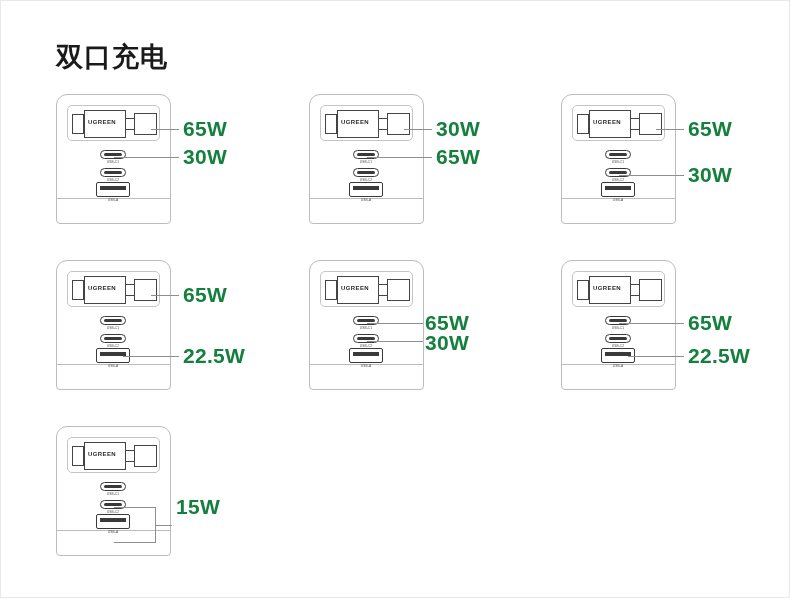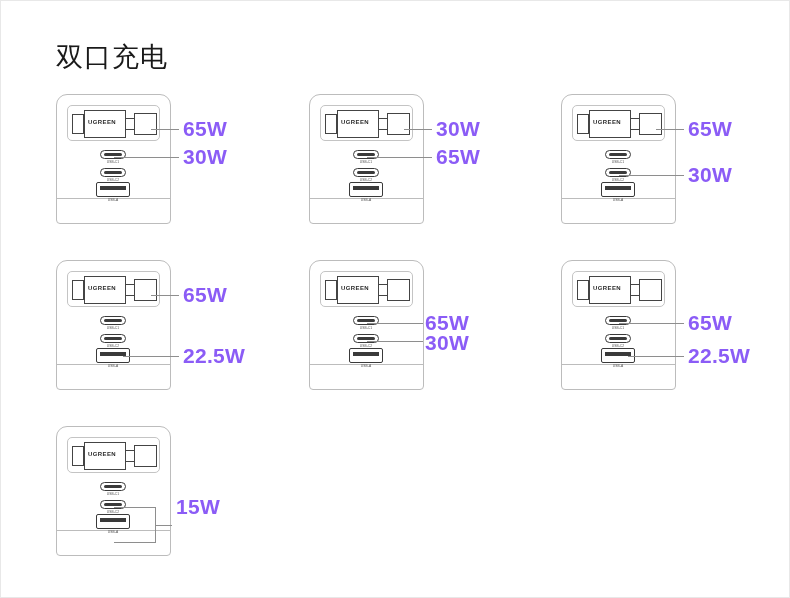--- a/index.html
+++ b/index.html
@@ -9,21 +9,21 @@
     font-family:"Liberation Sans","DejaVu Sans",sans-serif;
     position:relative;
     overflow:hidden;
     border:1px solid #e8e8e8;
     box-sizing:border-box;
   }
   .page-title{
     position:absolute;
     left:55px;top:38px;
     font-size:27px;
-    font-weight:normal;
+    font-weight:bold;
     color:#1a1a1a;
     letter-spacing:1px;
     white-space:nowrap;
   }
   
   .unit{
     position:absolute;
     width:115px;height:130px;
   }
   .body{
@@ -127,21 +127,21 @@
   
   .callout-line{
     position:absolute;
     height:0;
     border-top:1.3px solid #8e8e8e;
   }
   .callout-text{
     position:absolute;
     font-size:21px;
     font-weight:bold;
-    color:#8b5cf6;
+    color:#15803d;
     white-space:nowrap;
     letter-spacing:.3px;
     line-height:1;
   }
   .bracket{
     position:absolute;
     border:1.3px solid #8e8e8e;
     border-left:none;
     box-sizing:border-box;
   }

